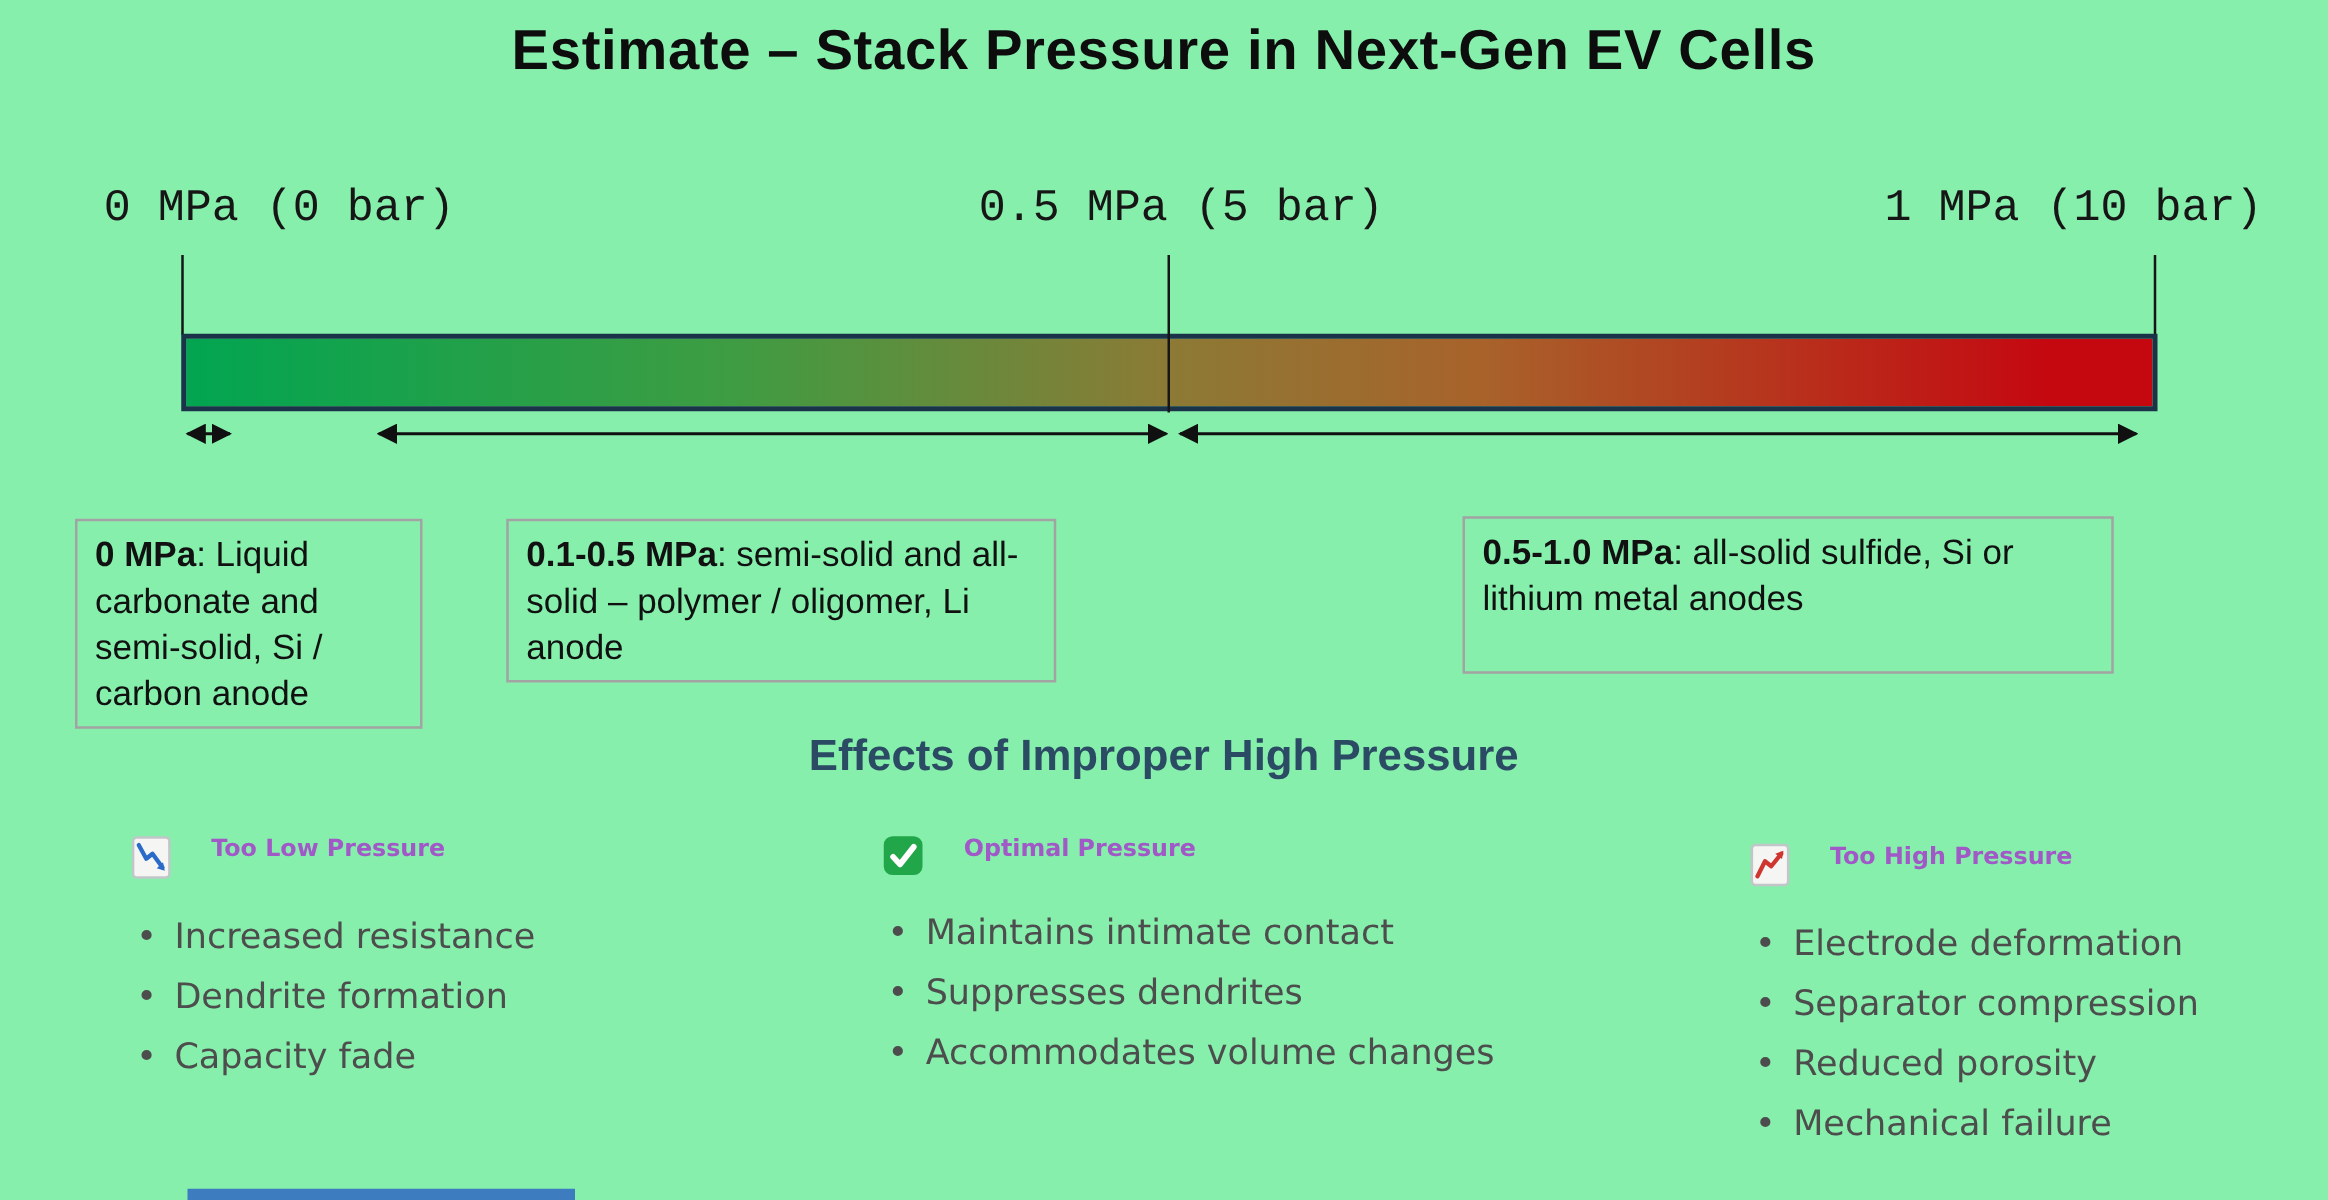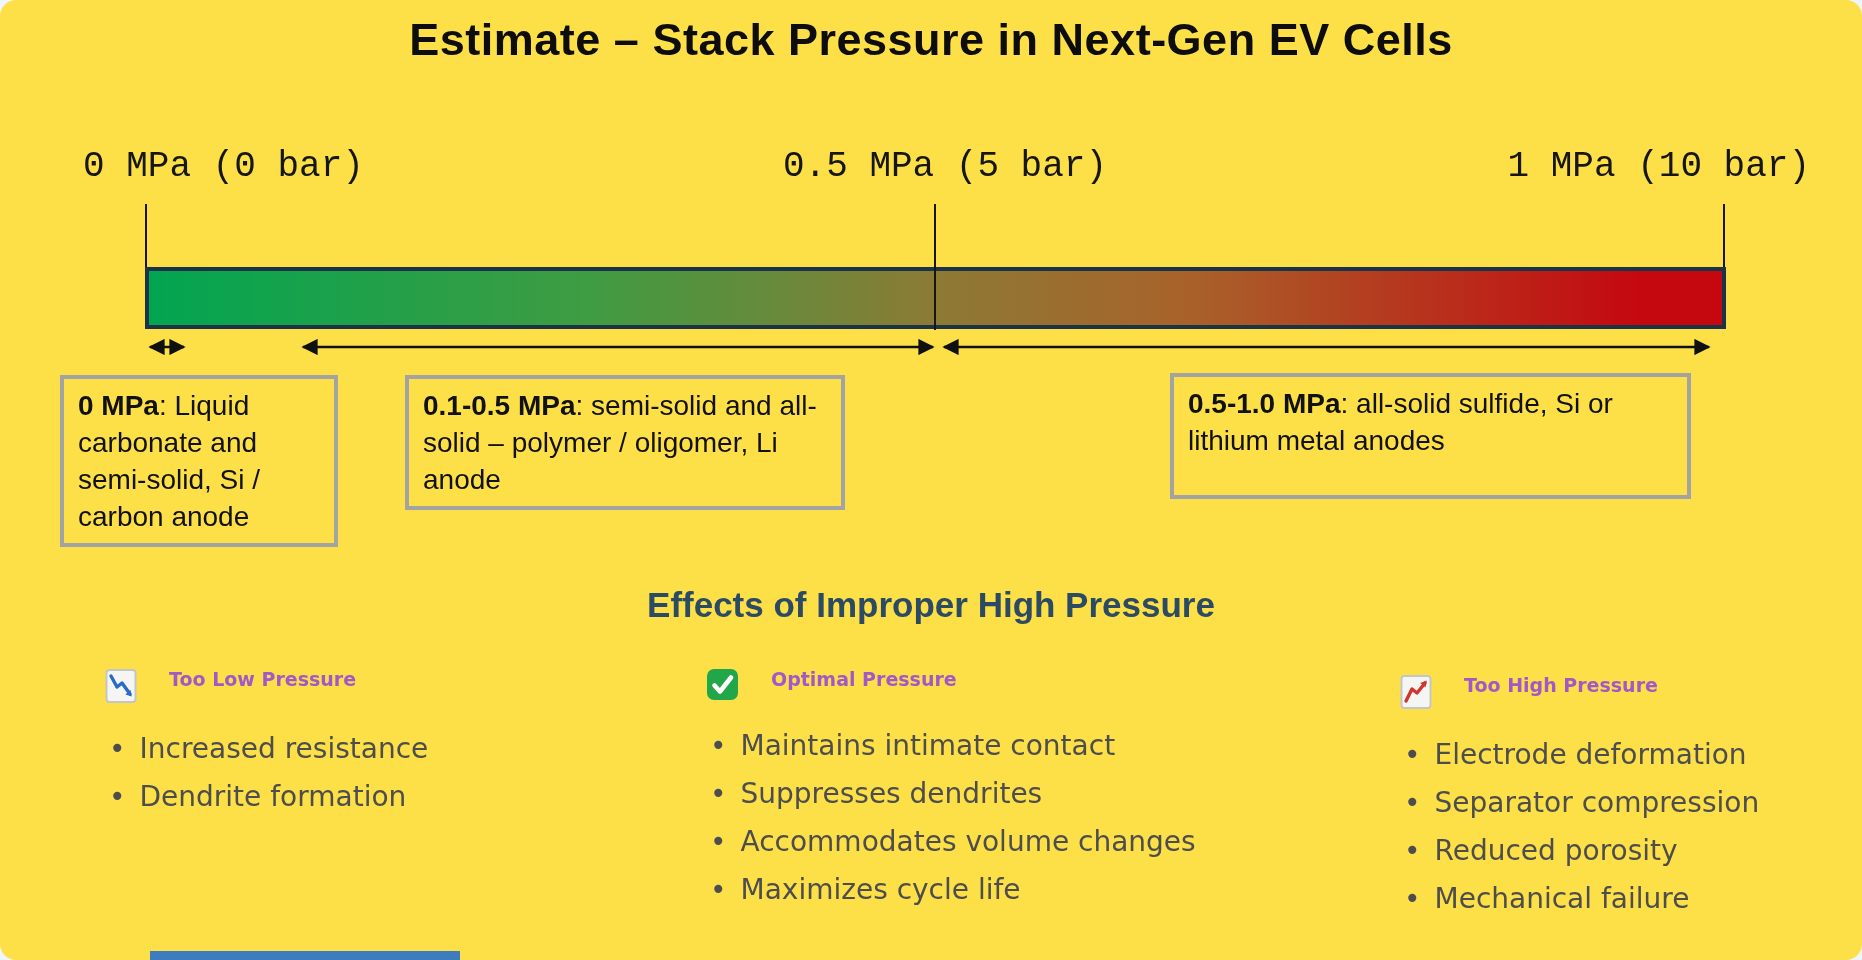--- a/index.html
+++ b/index.html
@@ -4,24 +4,23 @@
 <style>
   html, body {
     margin: 0;
     padding: 0;
     background: #eef6fc;
   }
   .canvas {
     position: relative;
     width: 1862px;
     height: 960px;
-    background: #fde047;
+    background: #86efac;
     font-family: "Liberation Sans", sans-serif;
     overflow: hidden;
-    border-radius: 16px;
   }
   .page-title {
     position: absolute;
     top: 14px;
     left: 0;
     width: 100%;
     text-align: center;
     font-size: 45px;
     font-weight: 700;
     color: #0d0d0d;
@@ -61,26 +60,27 @@
   .arrows-svg {
     position: absolute;
     left: 0;
     top: 334px;
     width: 1862px;
     height: 26px;
   }
   .range-box {
     position: absolute;
     box-sizing: border-box;
-    border: 4px solid #a3a3a3;
+    border: 2px solid #a3a3a3;
     padding: 8px 14px;
     font-size: 28px;
     line-height: 37px;
     color: #111;
     background: transparent;
+    margin-top: 40px;
   }
   .range-box .b { font-weight: 700; }
   .range-box.rb1 { left: 60px;   top: 375px; width: 278px; min-height: 164px; }
   .range-box.rb2 { left: 405px;  top: 375px; width: 440px; min-height: 126px; }
   .range-box.rb3 { left: 1170px; top: 373px; width: 521px; min-height: 126px; }
   .effects-heading {
     position: absolute;
     top: 585px;
     left: 0;
     width: 100%;
@@ -180,38 +180,38 @@
           <rect x="1.5" y="2" width="29" height="32" rx="3" fill="#f5f6f3" stroke="#c3c6c9" stroke-width="2"></rect>
           <polyline points="6,8 12,19 17,15 25,26" fill="none" stroke="#2a6bc8" stroke-width="3.4" stroke-linecap="round" stroke-linejoin="round"></polyline>
           <polygon points="26.8,28.6 20.4,26.6 25.4,21.8" fill="#2a6bc8"></polygon>
         </svg>
       </span>
       <span>Too Low Pressure</span>
     </div>
     <ul>
       <li>Increased resistance</li>
       <li>Dendrite formation</li>
+      <li>Capacity fade</li>
     </ul>
   </div>
 
   <div class="effects-col c2">
     <div class="col-header">
       <span class="col-icon">
         <svg width="33" height="33" viewBox="0 0 33 33">
           <rect x="1" y="1" width="31" height="31" rx="7" fill="#21a64a"></rect>
           <path d="M 8.5 17.5 L 14 23.5 L 25 9.5" fill="none" stroke="#ffffff" stroke-width="4.6" stroke-linecap="round" stroke-linejoin="round"></path>
         </svg>
       </span>
       <span>Optimal Pressure</span>
     </div>
     <ul>
       <li>Maintains intimate contact</li>
       <li>Suppresses dendrites</li>
       <li>Accommodates volume changes</li>
-      <li>Maximizes cycle life</li>
     </ul>
   </div>
 
   <div class="effects-col c3">
     <div class="col-header">
       <span class="col-icon">
         <svg width="32" height="36" viewBox="0 0 32 36">
           <rect x="1.5" y="2" width="29" height="32" rx="3" fill="#f5f6f3" stroke="#c3c6c9" stroke-width="2"></rect>
           <polyline points="6,27 12,15 17,19 25,9" fill="none" stroke="#cf3630" stroke-width="3.4" stroke-linecap="round" stroke-linejoin="round"></polyline>
           <polygon points="26.8,6.6 25.6,13.2 20.2,9.0" fill="#cf3630"></polygon>

